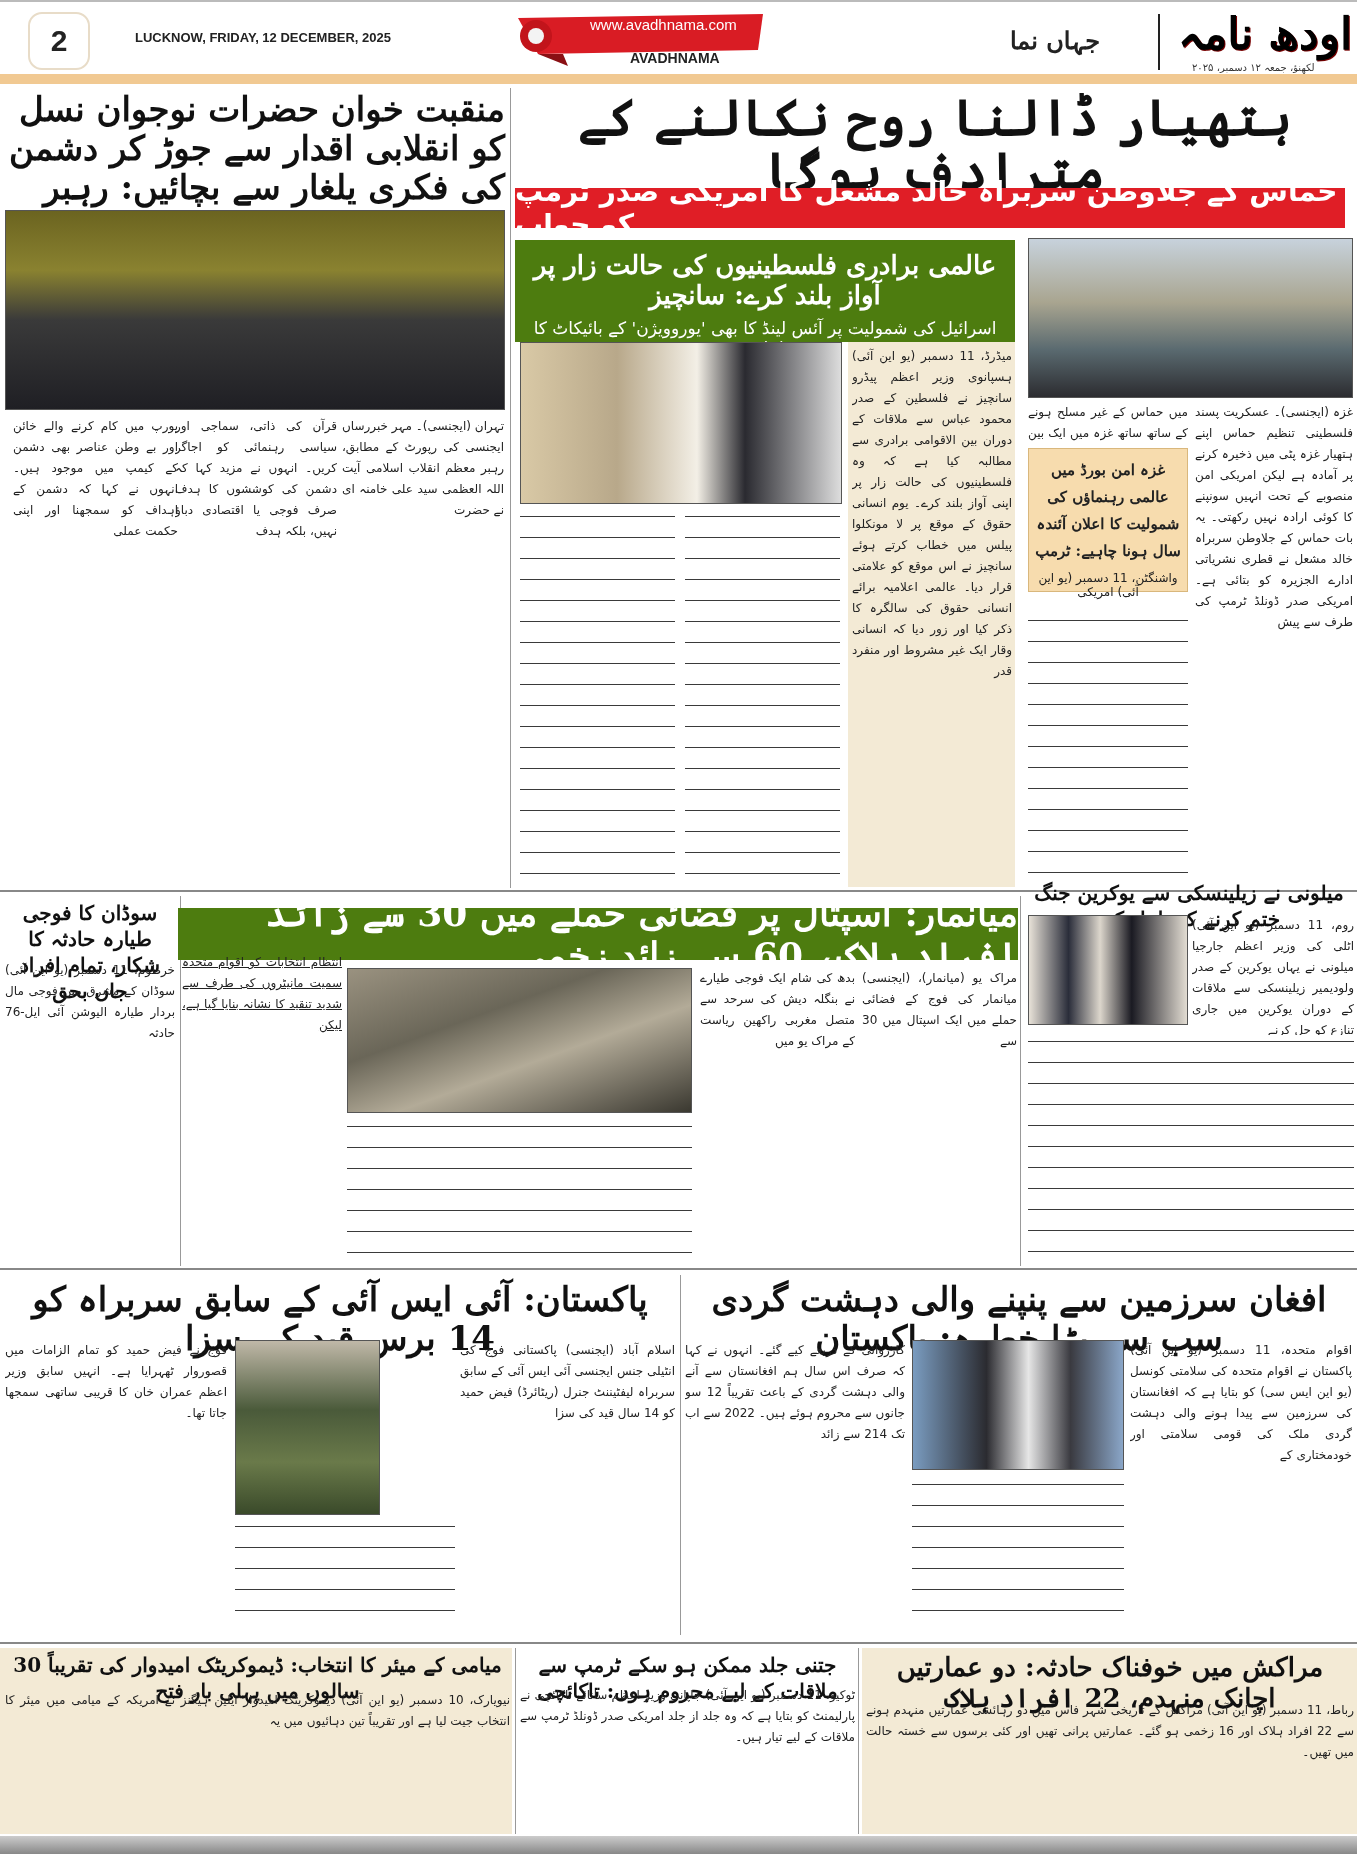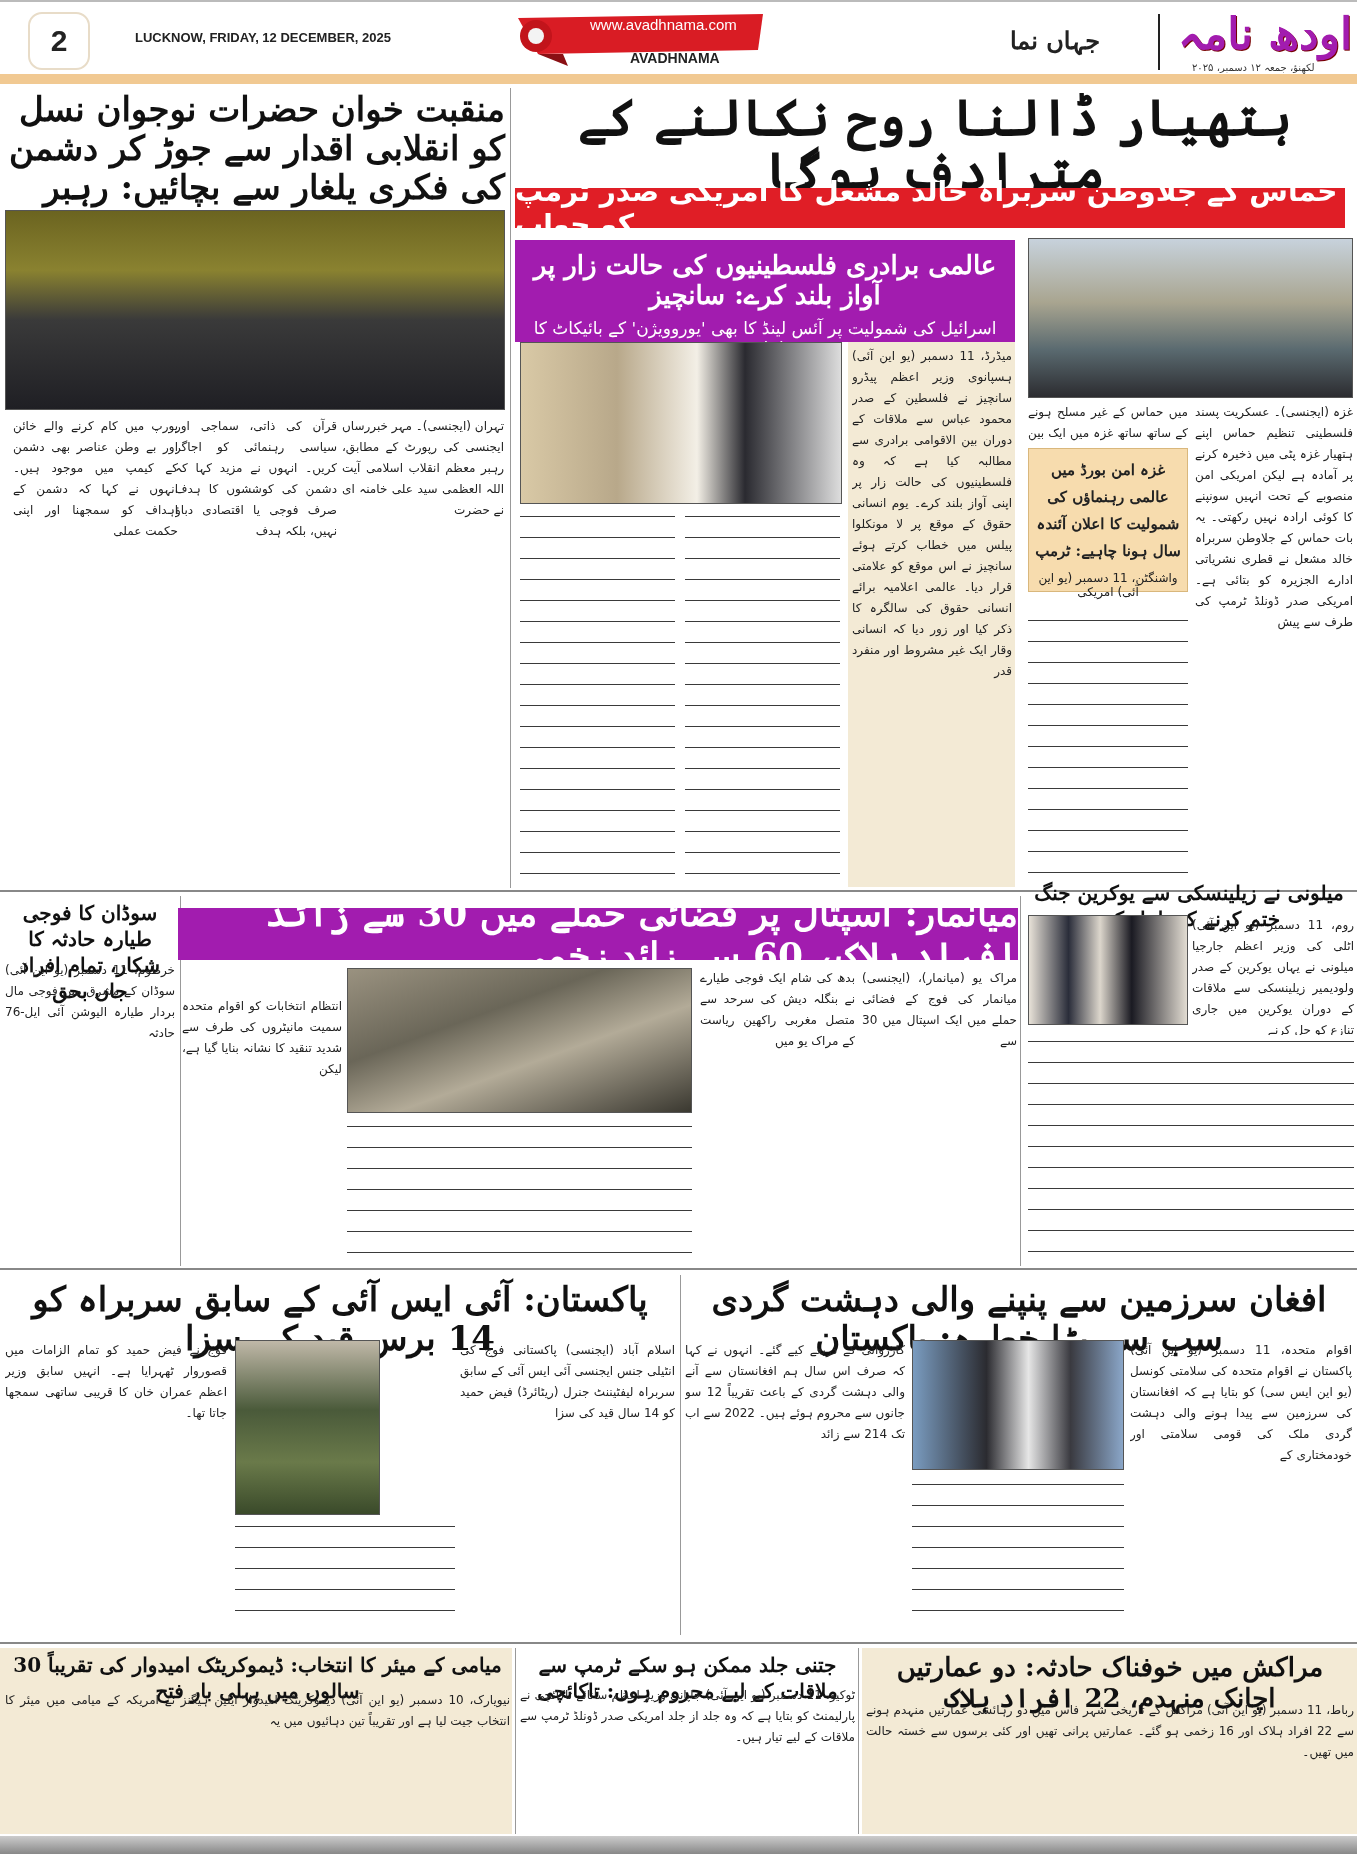--- a/index.html
+++ b/index.html
@@ -8,30 +8,30 @@
   .rtl { direction: rtl; text-align: right; }
   
   .hdr { left:0; top:0; width:1357px; height:80px; background:#fff; border-top:2px solid #bbb; }
   .page-no { left:28px; top:10px; width:62px; height:58px; border:2px solid #e8dcc8; border-radius:14px; display:flex; align-items:center; justify-content:center; font:bold 30px "Liberation Sans", sans-serif; color:#222; }
   .dateline { left:112px; top:28px; font:bold 13px "Liberation Sans", sans-serif; color:#222;padding-left:23px; }
   .logo-banner { left:508px; top:8px; width:265px; height:58px; }
   .site-url { left:590px; top:14px; font:15px "Liberation Sans", sans-serif; color:#fff; }
   .brand-en { left:630px; top:48px; font:bold 14px "Liberation Sans", sans-serif; color:#222; }
   .section-name { left:1010px; top:24px; font:bold 24px "DejaVu Serif", serif; color:#222; }
   .hdr-divider { left:1158px; top:12px; width:2px; height:56px; background:#222; }
-  .masthead { left:1178px; top:6px; font:bold 44px "DejaVu Serif", serif; color:#a21caf; text-shadow: 1px 1px 0 #700; }
+  .masthead { left:1178px; top:6px; font:bold 44px "DejaVu Serif", serif; color:#000000; text-shadow: 1px 1px 0 #700; }
   .mast-date { left:1192px; top:60px; font:10px "DejaVu Sans", sans-serif; color:#333; }
   .orange-band { left:0; top:74px; width:1357px; height:10px; background:#f1c992; }
   
   .h-xl { font:bold 50px "DejaVu Serif", serif; color:#111; line-height:1.05; }
   .h-l { font:bold 34px "DejaVu Serif", serif; color:#111; line-height:1.15; }
   .h-m { font:bold 26px "DejaVu Serif", serif; color:#111; line-height:1.2; }
   .h-s { font:bold 20px "DejaVu Serif", serif; color:#111; line-height:1.3; }
   .red-bar { background:#e01e26; color:#fff; font:bold 28px "DejaVu Sans", sans-serif; display:flex; align-items:center; justify-content:center; }
-  .slate { background:#a21caf; color:#fff; }
+  .slate { background:#4d7c0f; color:#fff; }
   .photo { background:linear-gradient(135deg,#8a7a5a,#5a5040 40%,#9a8c70 70%,#3d3a36); border:1px solid #555; }
   .photo.p-sanchez { background:linear-gradient(90deg,#d9c9a6 0%,#b8a88a 30%,#f3efe6 55%,#2a2a30 70%,#ddd 100%); }
   .photo.p-khamenei { background:linear-gradient(180deg,#6b6420 0%,#8a8230 30%,#3a3a3a 55%,#1f1f24 100%); }
   .photo.p-mashal { background:linear-gradient(180deg,#c7d2dc 0%,#a9a590 40%,#5a6a70 70%,#2c2c30 100%); }
   .photo.p-rubble { background:linear-gradient(160deg,#9a9280,#6a6658 35%,#b3ab98 60%,#3a3830); }
   .photo.p-leaders { background:linear-gradient(90deg,#e8e2d8,#2a2d3a 25%,#dcd6cc 45%,#1a1a22 65%,#e2dcd2); }
   .photo.p-un { background:linear-gradient(90deg,#7a9cc0,#2b2b30 35%,#e6e6e6 55%,#3a3a40 75%,#8aa6c8); }
   .photo.p-general { background:linear-gradient(180deg,#c0b8a8,#4a5a3a 40%,#6a7a4a 70%,#3a4a2a); }
   .body-txt { font:12px "DejaVu Sans", sans-serif; color:#222; line-height:1.75; direction:rtl; text-align:justify; overflow:hidden; }
   .body-txt.fill { background: repeating-linear-gradient(180deg, transparent 0 6px, #3a3a3a 6px 7px, transparent 7px 21px); color: transparent; }
@@ -98,21 +98,21 @@
 <div class="abs h-s rtl" style="left:5px;top:900px;width:170px;text-align:center;">سوڈان کا فوجی طیارہ حادثہ کا شکار، تمام افراد جاں بحق</div>
 <div class="abs body-txt" style="left:5px;top:960px;width:170px;height:300px;">خرطوم، 11 دسمبر (یو این آئی) سوڈان کے مشرق میں فوجی مال بردار طیارہ الیوشن آئی ایل-76 حادثہ</div>
 <div class="abs col-rule" style="left:180px;top:896px;height:370px;"></div>
 
 <div class="abs slate" style="left:178px;top:908px;width:840px;height:52px;display:flex;align-items:center;justify-content:center;padding-left:44px;">
   <span class="rtl" style="font:bold 36px 'DejaVu Serif',serif;">میانمار: اسپتال پر فضائی حملے میں 30 سے زائد افراد ہلاک، 60 سے زائد زخمی</span>
 </div>
 <div class="abs body-txt" style="left:862px;top:968px;width:155px;height:295px;">مراک یو (میانمار)، (ایجنسی) میانمار کی فوج کے فضائی حملے میں ایک اسپتال میں 30 سے</div>
 <div class="abs body-txt" style="left:700px;top:968px;width:155px;height:295px;">بدھ کی شام ایک فوجی طیارے نے بنگلہ دیش کی سرحد سے متصل مغربی راکھین ریاست کے مراک یو میں</div>
 <div class="abs photo p-rubble" style="left:347px;top:968px;width:345px;height:145px;"></div>
-<div class="abs body-txt" style="left:182px;top:996px;width:160px;height:295px;">انتظام انتخابات کو اقوام متحدہ سمیت مانیٹروں کی طرف سے شدید تنقید کا نشانہ بنایا گیا ہے، لیکن</div>
+<div class="abs body-txt" style="left:182px;top:952px;width:160px;height:295px;text-decoration:underline;">انتظام انتخابات کو اقوام متحدہ سمیت مانیٹروں کی طرف سے شدید تنقید کا نشانہ بنایا گیا ہے، لیکن</div>
 <div class="abs body-txt fill" style="left:347px;top:1120px;width:345px;height:140px;"></div>
 <div class="abs col-rule" style="left:1020px;top:896px;height:370px;"></div>
 
 <div class="abs h-s rtl" style="left:1024px;top:880px;width:330px;text-align:center;">میلونی نے زیلینسکی سے یوکرین جنگ ختم کرنے کی اپیل کی</div>
 <div class="abs photo p-leaders" style="left:1028px;top:915px;width:160px;height:110px;"></div>
 <div class="abs body-txt" style="left:1192px;top:915px;width:162px;height:120px;">روم، 11 دسمبر (یو این آئی) اٹلی کی وزیر اعظم جارجیا میلونی نے یہاں یوکرین کے صدر ولودیمیر زیلینسکی سے ملاقات کے دوران یوکرین میں جاری تنازع کو حل کرنے</div>
 <div class="abs body-txt fill" style="left:1028px;top:1035px;width:326px;height:225px;"></div>
 
 <div class="abs hr" style="left:0;top:1268px;width:1357px;"></div>
 

